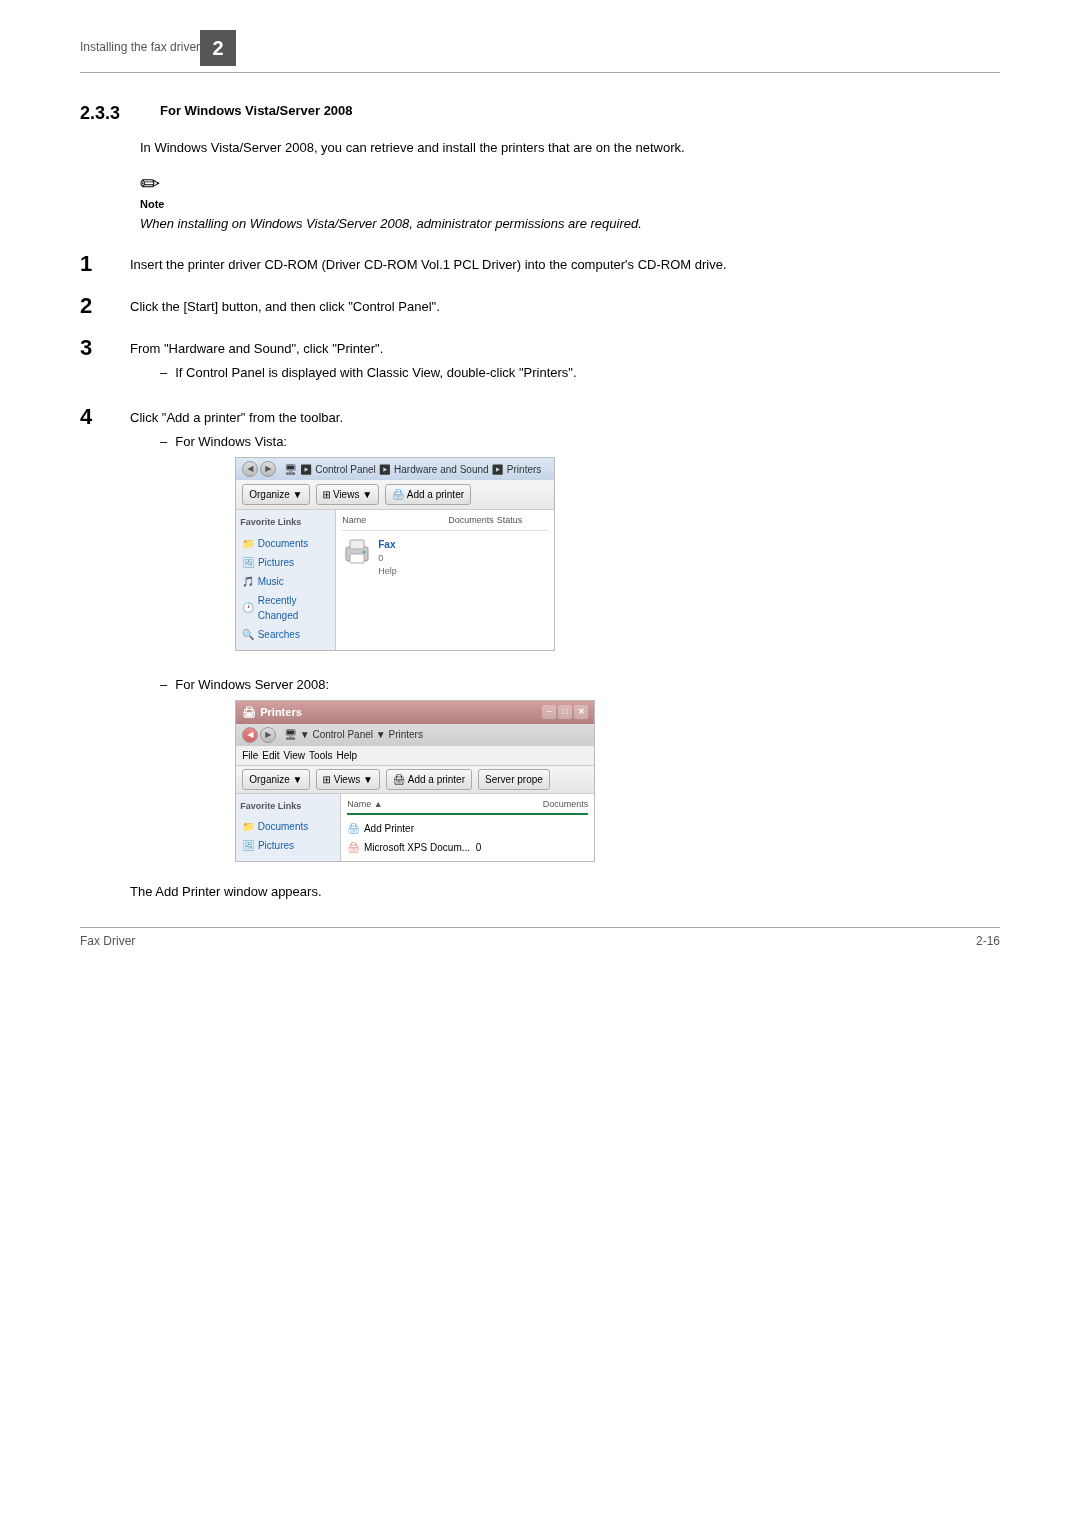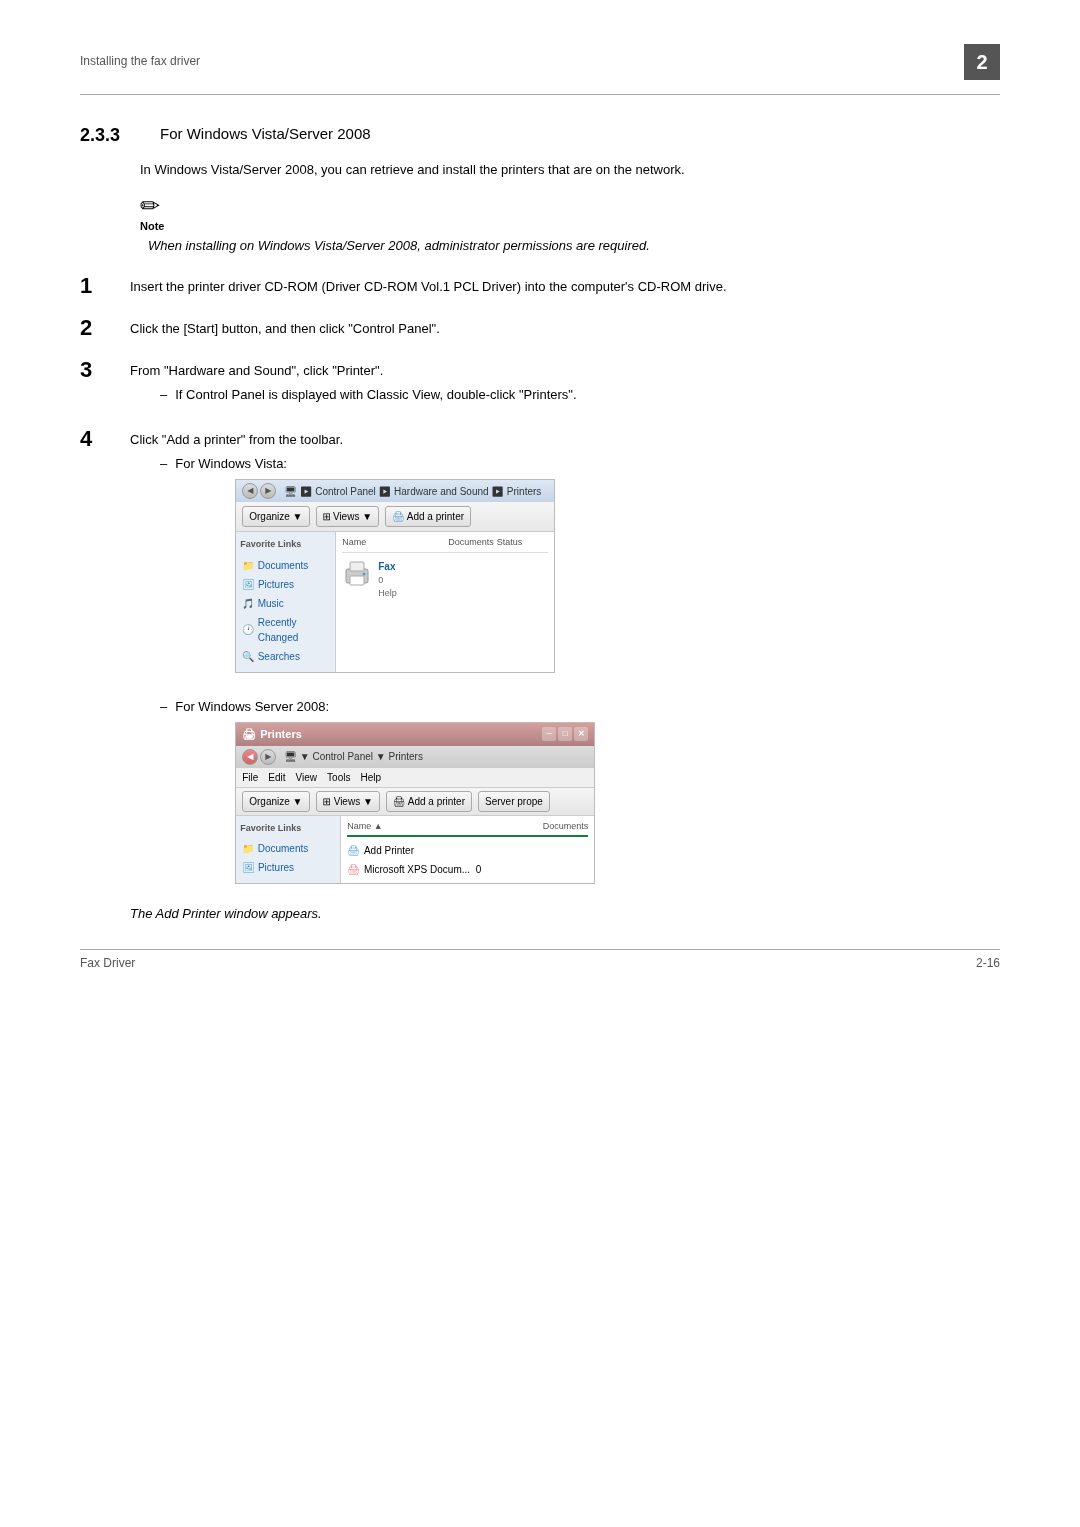--- a/index.html
+++ b/index.html
@@ -14,26 +14,24 @@
     }
 
     .page-container {
       padding: 40px 80px 60px 80px;
       position: relative;
     }
 
     
     .page-header {
       display: flex;
-      justify-content: space-between;
       align-items: flex-start;
       border-bottom: 1px solid #aaa;
-      padding-bottom: 14px;
+      padding-bottom: 6px;
       margin-bottom: 30px;
-      margin-top: 14px;
     }
     .page-header-title {
       font-size: 12px;
       color: #555;
     }
     .page-number-badge {
       background: #555;
       color: #fff;
       font-size: 20px;
       font-weight: bold;
@@ -60,21 +58,20 @@
     }
     .note-label {
       font-weight: bold;
       font-size: 11px;
       margin-bottom: 4px;
     }
     .note-text {
       font-style: italic;
       font-size: 13px;
       line-height: 1.5;
-      margin-left: 8px;
     }
 
     
     .step {
       display: flex;
       margin-bottom: 16px;
       align-items: flex-start;
     }
     .step-number {
       font-size: 22px;
@@ -240,21 +237,21 @@
       display: flex;
       align-items: center;
       gap: 4px;
       font-size: 10px;
       color: #333;
     }
     .server-menu-bar {
       background: #f0f0f0;
       padding: 2px 6px;
       display: flex;
-      gap: 10px;
+      gap: 4px;
       font-size: 10px;
       border-bottom: 1px solid #ccc;
     }
     .server-menu-item {
       color: #000;
       cursor: pointer;
     }
     .server-toolbar {
       background: linear-gradient(to bottom, #f5f5f5, #e5e5e5);
       padding: 3px 6px;
@@ -375,21 +372,21 @@
 
   <div class="page-header">
     <span class="page-header-title">Installing the fax driver</span>
     <div class="page-number-badge">2</div>
   </div>
 
   <div class="step" style="margin-bottom: 14px;">
     <span class="step-number" style="font-size:18px; min-width:80px;">
       <span>2.3.3</span>
     </span>
-    <span style="font-size:15px; font-weight:normal; padding-top:0;">For Windows Vista/Server 2008</span>
+    <span style="font-size:13px; font-weight:bold; padding-top:0;">For Windows Vista/Server 2008</span>
   </div>
 
   <div class="body-text">In Windows Vista/Server 2008, you can retrieve and install the printers that are on the network.</div>
 
   <div class="note-block">
     <div class="pencil-icon">✏</div>
     <div class="note-label">Note</div>
     <div class="note-text">When installing on Windows Vista/Server 2008, administrator permissions are required.</div>
   </div>
 
@@ -592,21 +589,21 @@
                     <span style="color:#e87878;">🖨</span>
                     <span>Microsoft XPS Docum...&nbsp;&nbsp;0</span>
                   </div>
                 </div>
               </div>
             </div>
           </div>
         </div>
       </div>
 
-      <div style="margin-top:0;font-style:italic;">The Add Printer window appears.</div>
+      <div style="margin-top:0;">The Add Printer window appears.</div>
     </div>
   </div>
 
   <div class="page-footer">
     <span>Fax Driver</span>
     <span>2-16</span>
   </div>
 
 </div>
 

